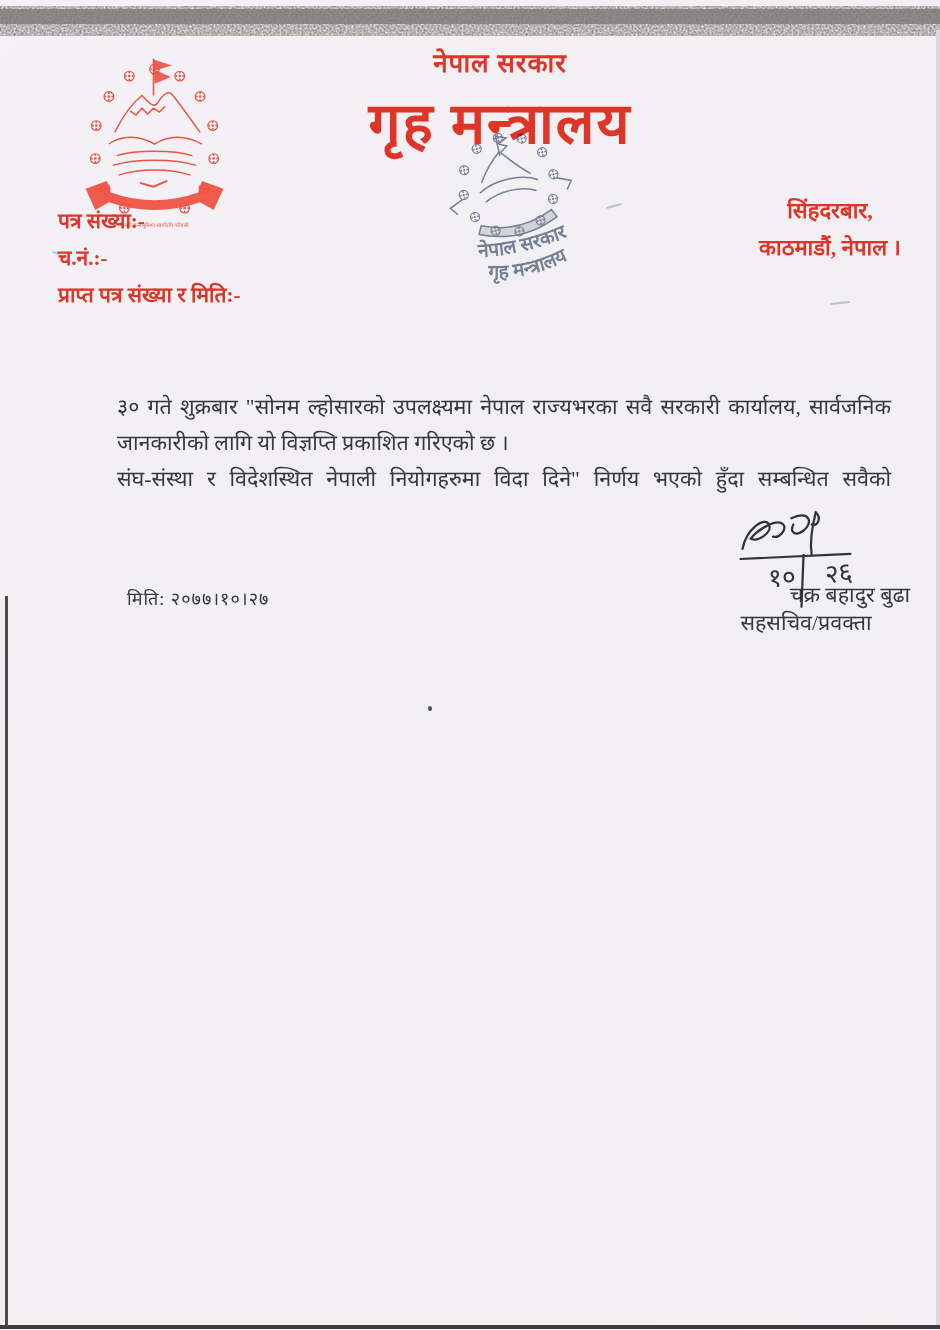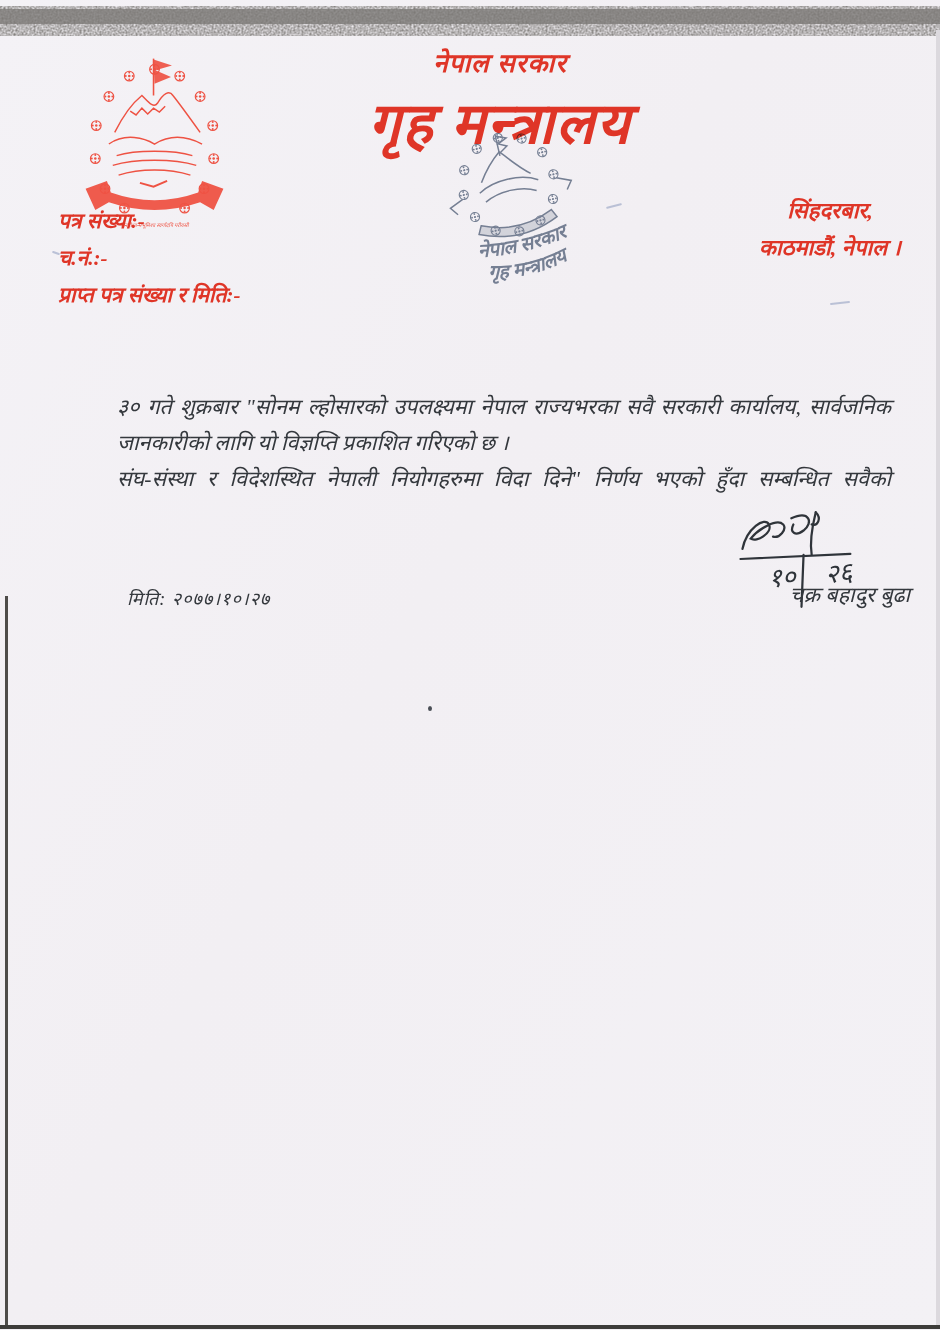--- a/index.html
+++ b/index.html
@@ -1,20 +1,19 @@
 <!DOCTYPE html>
 <html><head>
 <meta charset="utf-8">
 <style>
   * { margin:0; padding:0; box-sizing:border-box; }
   body { background:#ffffff; font-family:"Liberation Serif", serif; }
   .scan {
     position:relative; width:940px; height:1330px; overflow:hidden;
     background: linear-gradient(120deg,#f4f2f6 0%,#f2eff3 45%,#f3f1f5 100%);
-    font-style: italic;
   }
   
   .top-band { position:absolute; top:6px; left:0; width:940px; height:30px; }
   .left-edge { position:absolute; left:5px; top:596px; width:3px; height:730px; background:#4e4c49; }
   .bottom-edge { position:absolute; left:0; bottom:1px; width:940px; height:4px; background:#3d3c3a; }
   .right-shade { position:absolute; right:0; top:30px; width:4px; height:1295px; background:#dcd9de; }
 
   .red { color:#df3527; }
   .ink { color:#34383d; }
 
@@ -191,19 +190,20 @@
         <path d="M102,4 C98,20 96,34 98,46"></path>
         <path d="M102,4 C108,10 104,18 98,16"></path>
         <path d="M28,50 L136,45"></path>
         <path d="M90,46 L88,97"></path>
       </g>
       <text x="56" y="78" font-size="26" fill="#2f343a" transform="rotate(-5 56 78)">१०</text>
       <text x="112" y="74" font-size="26" fill="#2f343a" transform="rotate(-6 112 74)">२६</text>
     </svg>
   </div>
   <div class="sig-name ink">चक्र बहादुर बुढा</div>
+  <div class="sig-title ink">सहसचिव/प्रवक्ता</div>
 
   <div class="speck"></div>
   <div class="pen-mark pm1"></div>
   <div class="pen-mark pm2"></div>
   <div class="pen-mark pm3"></div>
 
 </div>
 
 </body></html>

